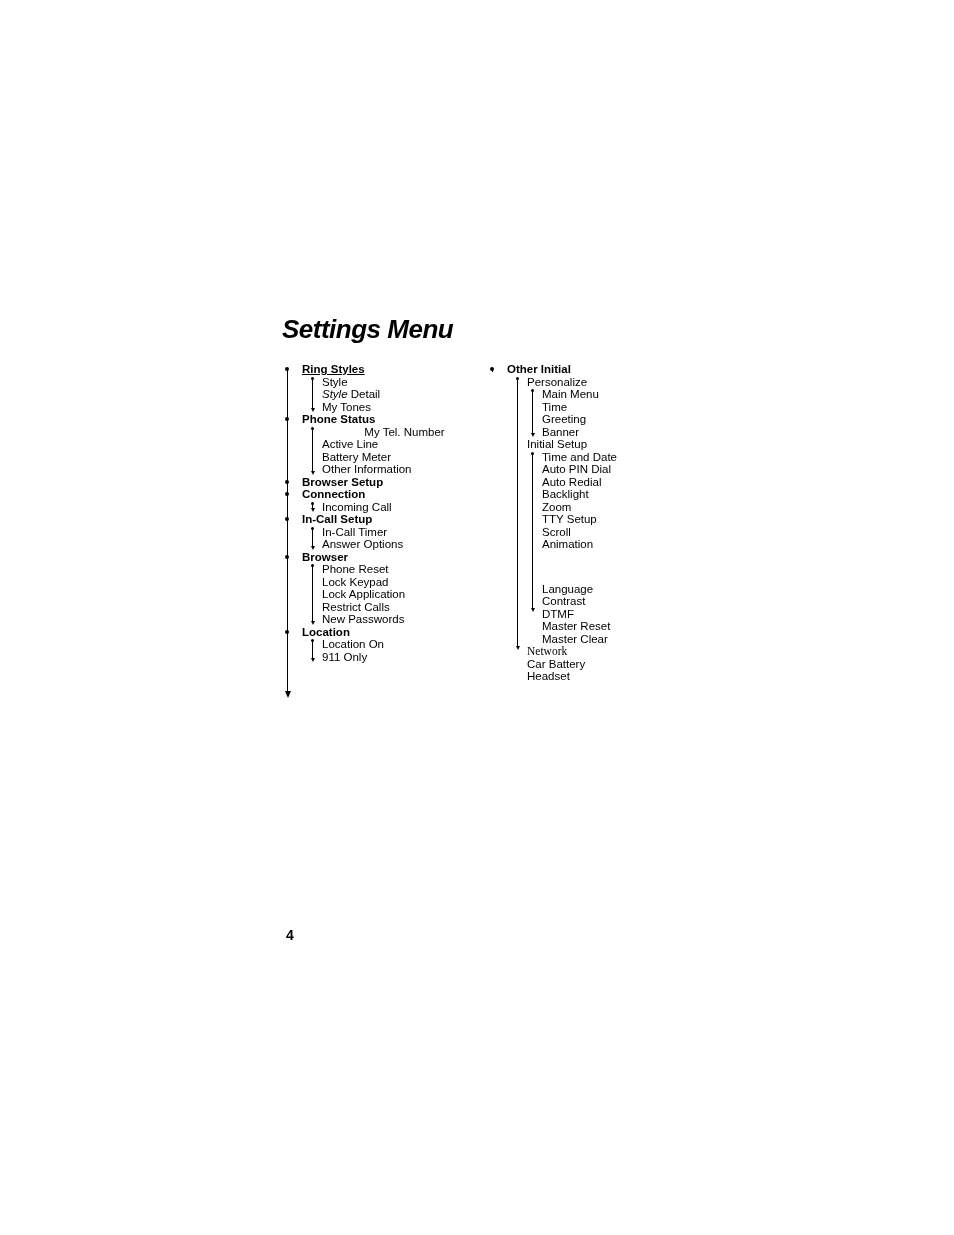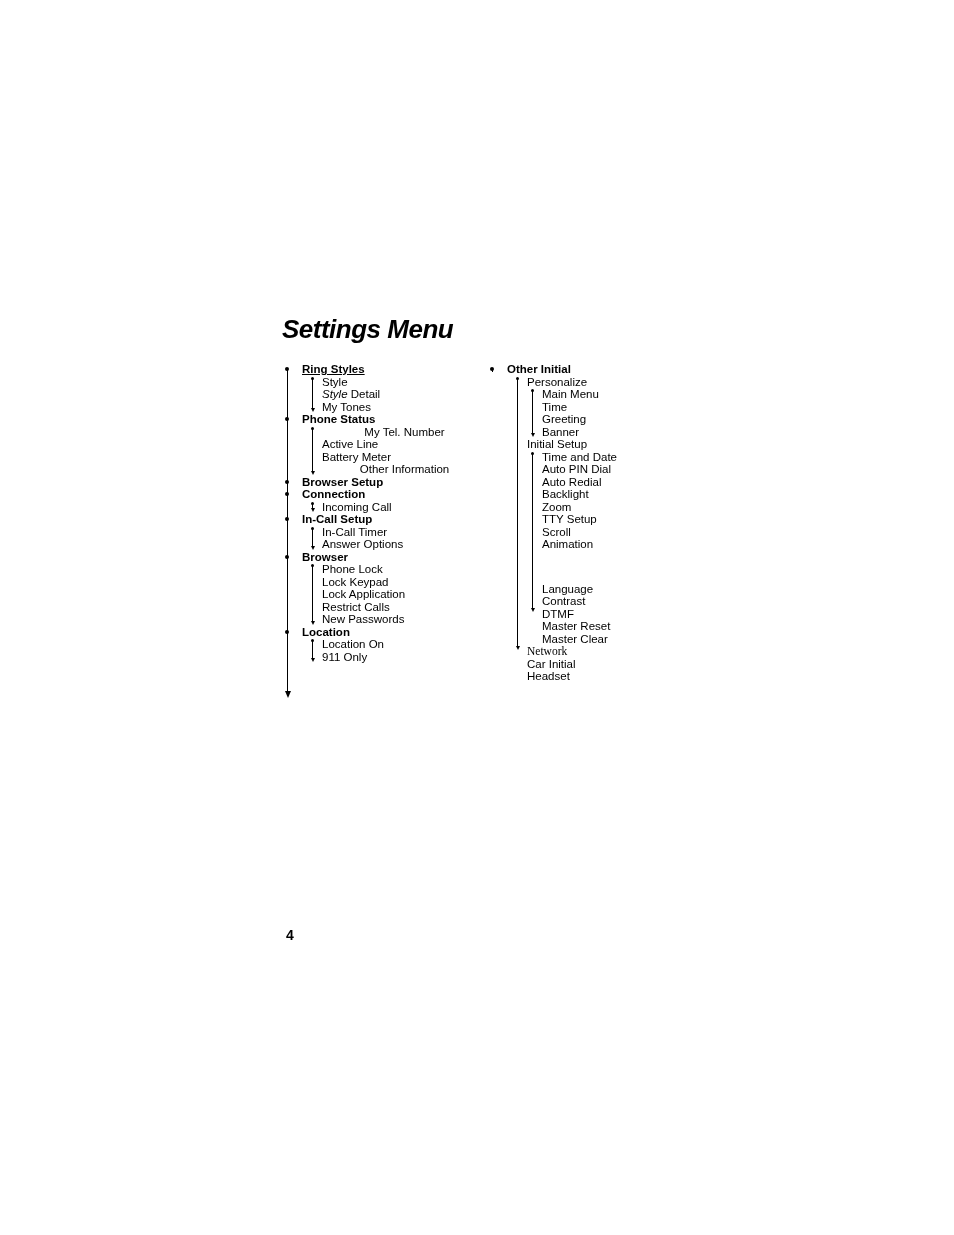--- a/index.html
+++ b/index.html
@@ -94,33 +94,33 @@
     <div class="item bold" style="height: 12.5px; text-decoration: underline;">Ring Styles</div>
         <span class="bullet" style="left: 3px; top: 4px;"></span>
         <div class="item sub " style="height: 12.5px;">Style</div>
         <div class="item sub " style="height: 12.5px;"><span class="italic">Style</span><span> Detail</span></div>
         <div class="item sub " style="height: 12.5px;">My Tones</div>
         <div class="item bold" style="height: 12.5px;">Phone Status</div>
         <span class="bullet" style="left: 3px; top: 54px;"></span>
         <div class="item sub " style="height: 12.5px; text-align: center;">My Tel. Number</div>
         <div class="item sub " style="height: 12.5px;">Active Line</div>
         <div class="item sub " style="height: 12.5px;">Battery Meter</div>
-        <div class="item sub " style="height: 12.5px; text-align: center;">Other Information</div>
+        <div class="item sub " style="height: 12.5px;">Other Information</div>
         <div class="item bold" style="height: 12.5px;">Browser Setup</div>
         <span class="bullet" style="left: 3px; top: 116.5px;"></span>
         <div class="item bold" style="height: 12.5px;">Connection</div>
         <span class="bullet" style="left: 3px; top: 129px;"></span>
         <div class="item sub " style="height: 12.5px;">Incoming Call</div>
         <div class="item bold" style="height: 12.5px;">In-Call Setup</div>
         <span class="bullet" style="left: 3px; top: 154px;"></span>
         <div class="item sub " style="height: 12.5px;">In-Call Timer</div>
         <div class="item sub " style="height: 12.5px;">Answer Options</div>
         <div class="item bold" style="height: 12.5px;">Browser</div>
         <span class="bullet" style="left: 3px; top: 191.5px;"></span>
-        <div class="item sub " style="height: 12.5px;">Phone Lock</div>
+        <div class="item sub " style="height: 12.5px;">Phone Reset</div>
         <div class="item sub " style="height: 12.5px;">Lock Keypad</div>
         <div class="item sub " style="height: 12.5px;">Lock Application</div>
         <div class="item sub " style="height: 12.5px;">Restrict Calls</div>
         <div class="item sub " style="height: 12.5px;">New Passwords</div>
         <div class="item bold" style="height: 12.5px;">Location</div>
         <span class="bullet" style="left: 3px; top: 266.5px;"></span>
         <div class="item sub " style="height: 12.5px;">Location On</div>
         <div class="item sub " style="height: 12.5px;">911 Only</div>
         <div class="vline" style="left: 30px; top: 14.5px; height: 31.5px;"></div>
         <div class="arrowhead" style="border-left-width: 2px; border-right-width: 2px; border-top-width: 4px; left: 28.5px; top: 45px;"></div>
@@ -157,21 +157,21 @@
         <div class="item subsub " style="height: 12.5px;">Zoom</div>
         <div class="item subsub " style="height: 12.5px;">TTY Setup</div>
         <div class="item subsub " style="height: 12.5px;">Scroll</div>
         <div class="item subsub " style="height: 12.5px;">Animation</div>
         <div class="item subsub " style="height: 12.5px; margin-top: 32px;">Language</div>
         <div class="item subsub " style="height: 12.5px;">Contrast</div>
         <div class="item subsub " style="height: 12.5px;">DTMF</div>
         <div class="item subsub " style="height: 12.5px;">Master Reset</div>
         <div class="item subsub " style="height: 12.5px;">Master Clear</div>
         <div class="item sub " style="height: 12.5px; font-family: Liberation Serif, serif;">Network</div>
-        <div class="item sub " style="height: 12.5px;">Car Initial</div>
+        <div class="item sub " style="height: 12.5px;">Car Battery</div>
         <div class="item sub " style="height: 12.5px;">Headset</div>
         <div class="vline" style="left: 45px; top: 27px; height: 44px;"></div>
         <div class="arrowhead" style="border-left-width: 2px; border-right-width: 2px; border-top-width: 4px; left: 43.5px; top: 70px;"></div>
         <div class="top-dot" style="left: 44px; top: 26px;"></div>
         <div class="vline" style="left: 45px; top: 89.5px; height: 156.5px;"></div>
         <div class="arrowhead" style="border-left-width: 2px; border-right-width: 2px; border-top-width: 4px; left: 43.5px; top: 245px;"></div>
         <div class="top-dot" style="left: 44px; top: 88.5px;"></div>
         <div class="vline" style="left: 30px; top: 14.5px; height: 269px;"></div>
         <div class="arrowhead" style="border-left-width: 2px; border-right-width: 2px; border-top-width: 4px; left: 28.5px; top: 282.5px;"></div>
         <div class="top-dot" style="left: 29px; top: 13.5px;"></div>

